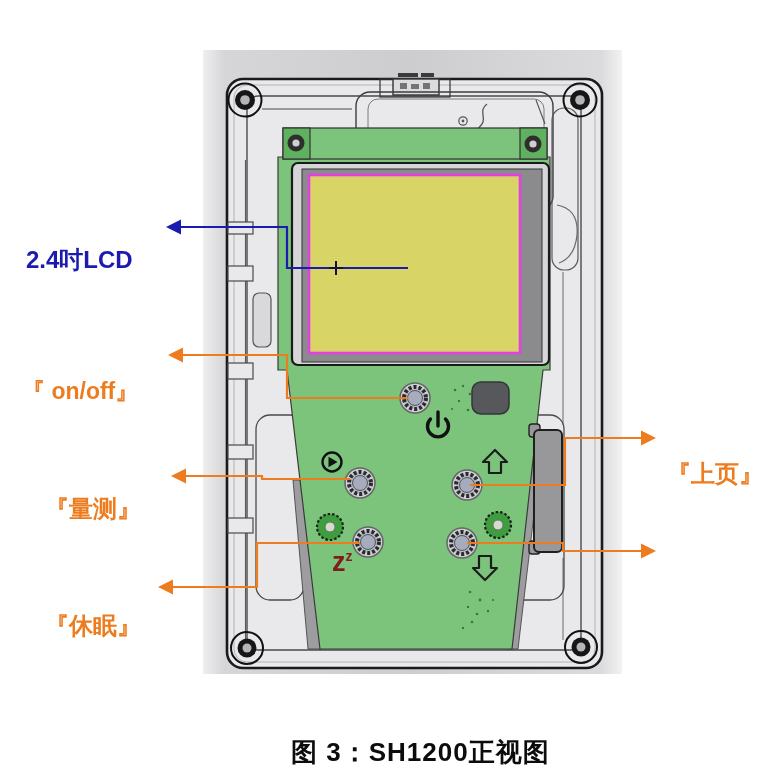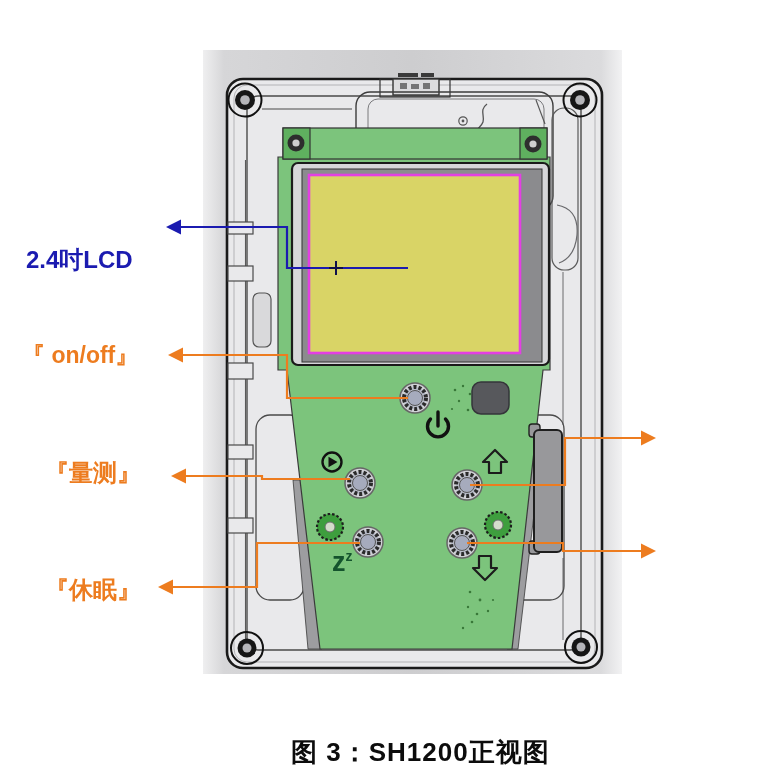--- a/index.html
+++ b/index.html
@@ -15,27 +15,27 @@
     --canvas-gray:#CFCFD1;
   }
   html,body{margin:0;padding:0;background:#ffffff;}
   .figure{
     position:relative;width:782px;height:780px;background:#ffffff;overflow:hidden;
     font-family:"Liberation Sans","DejaVu Sans",sans-serif;
   }
   .figure svg{position:absolute;left:0;top:0;}
   .lbl{position:absolute;font-weight:700;white-space:nowrap;line-height:30px;font-size:24px;}
   .lbl.blue{color:var(--annotation-blue);}
-  .lbl.orange{color:var(--annotation-orange);}
+  .lbl.orange{color:var(--annotation-orange);margin-top:36px;}
   .caption{
     position:absolute;left:291px;top:737px;font-weight:700;font-size:26px;color:#0c0c0c;
     white-space:nowrap;line-height:30px;letter-spacing:1px;
   }
   .sleep-z{
-    position:absolute;left:332px;top:549px;color:#14532d;font-weight:700;
+    position:absolute;left:332px;top:549px;color:#7f1d1d;font-weight:700;
     font-size:27px;line-height:27px;
   }
   .sleep-z sup{font-size:14px;font-weight:700;vertical-align:super;line-height:0;}
 </style>
 </head>
 <body>
 
 <div class="figure">
 
   <svg width="782" height="780" viewBox="0 0 782 780">
@@ -227,17 +227,18 @@
 
       <path d="M 467,543 H 563 V 551 H 643" style="stroke:var(--annotation-orange)"></path>
       <polygon points="656,551 641,543.5 641,558.5" style="fill:var(--annotation-orange)" stroke="none"></polygon>
     </g>
   </svg>
 
   <div class="lbl blue" style="left:26px;top:209px;margin-top:36px;">2.4吋LCD</div>
   <div class="lbl orange" style="left:22px;top:340px;font-size:23px;">『 on/off』</div>
   <div class="lbl orange" style="left:45px;top:575px;">『休眠』</div>
   <div class="lbl orange" style="left:45px;top:458px;">『量测』</div>
+  <div class="lbl orange" style="left:667px;top:423px;">『上页』</div>
 
   <div class="sleep-z"><span>z</span><sup>z</sup></div>
 
   <div class="caption">图 3：SH1200正视图</div>
 </div>
 
 </body></html>

